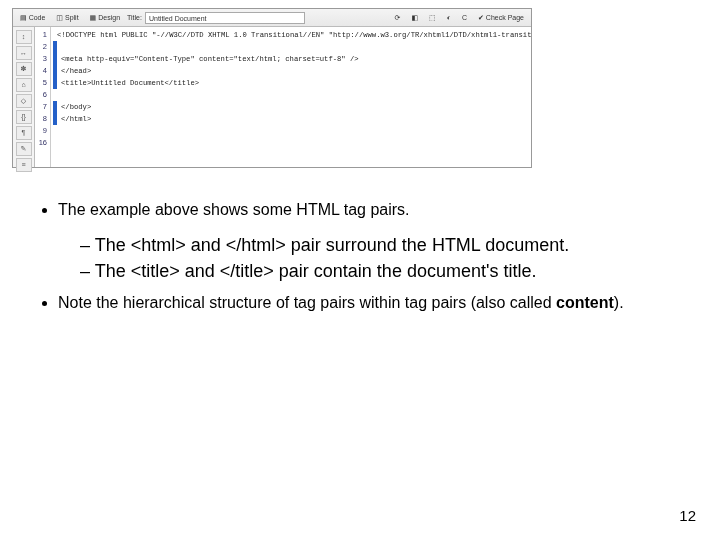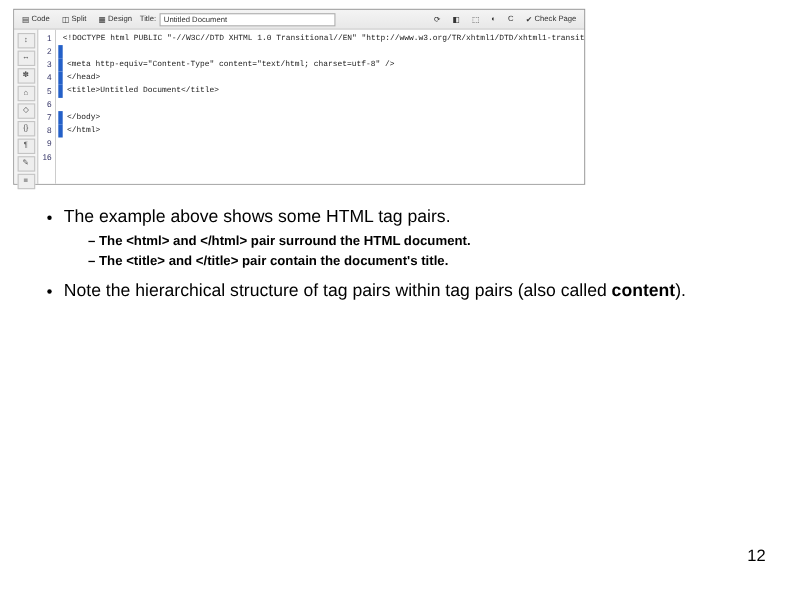--- a/index.html
+++ b/index.html
@@ -97,35 +97,35 @@
     white-space: nowrap;
     overflow: hidden;
   }
   .ss-code .line { height: 12px; display:flex; align-items:center; gap:2px; }
   .bluebar { width: 4px; height: 12px; background: #2460c8; margin-right:2px; }
   .nobar { width: 4px; height: 12px; margin-right:2px; }
 
   .content {
     position: absolute;
     left: 32px;
-    top: 188px;
+    top: 200px;
     width: 640px;
     font-size: 16px;
     line-height: 1.28;
     color: #000;
   }
   .bullets { list-style: disc; padding-left: 26px; }
   .bullets > li { margin-bottom: 6px; }
-  .subbullets { list-style: none; padding-left: 22px; margin-top: 4px; font-size: 12px; font-weight: bold; }
+  .subbullets { list-style: none; padding-left: 22px; margin-top: 14px; font-size: 18px; }
   .subbullets > li { text-indent: -14px; padding-left: 14px; margin-bottom: 2px; }
   .subbullets > li::before { content: "–  "; }
   .pgnum {
     position: absolute;
     right: 24px;
-    bottom: 26px;
+    bottom: 16px;
     font-size: 15px;
     color: #000;
   }
 </style>
 </head>
 <body>
 
 <div class="screenshot">
   <div class="ss-toolbar">
     <span class="ss-tab">

